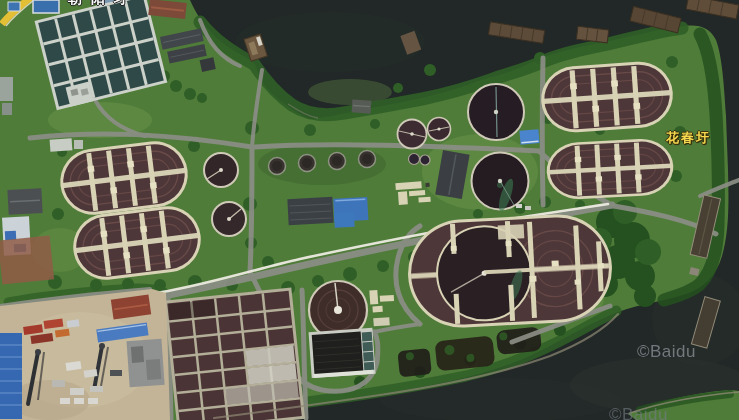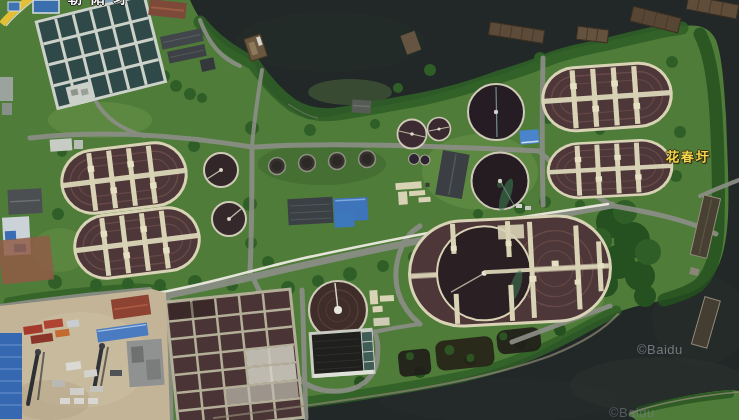--- a/index.html
+++ b/index.html
@@ -19,22 +19,22 @@
   .f-aerframe{fill:var(--p-aerframe)} .f-aercell{fill:var(--p-aercell)} .s-aerframe{stroke:var(--p-aerframe)}
   .f-yard{fill:var(--p-yard)}
   .f-roofblue{fill:var(--p-roofblue)} .f-roofred{fill:var(--p-roofred)} .f-roofdark{fill:var(--p-roofdark)}
   .f-barge{fill:var(--p-barge)} .s-sand{stroke:var(--p-sand);fill:none;stroke-linecap:round}
   
   .lbl{position:absolute;white-space:nowrap;pointer-events:none;}
   .lbl-place{font-size:13px;font-weight:bold;color:var(--p-labelyellow);letter-spacing:2px;
     text-shadow:-1px 0 0 #3c300c,1px 0 0 #3c300c,0 -1px 0 #3c300c,0 1px 0 #3c300c,1px 1px 1px #201a06;}
   .lbl-clipped{left:68px;top:-10px;font-size:14px;font-weight:bold;color:#fff;letter-spacing:9px;
     text-shadow:-1px 0 0 #1c1c1c,1px 0 0 #1c1c1c,0 1px 0 #1c1c1c,0 -1px 0 #1c1c1c;}
-  .lbl-hcw{left:666px;top:148px;}
-  .wm{position:absolute;font-size:13px;letter-spacing:.5px;pointer-events:none;}
+  .lbl-hcw{left:666px;top:129px;}
+  .wm{position:absolute;font-size:17px;letter-spacing:.5px;pointer-events:none;}
   .wm-1{left:637px;top:342px;color:rgba(128,134,139,.85);}
   .wm-2{left:609px;top:405px;color:rgba(118,125,131,.6);}
 </style>
 </head>
 <body>
 
 <div class="stage">
 <svg width="739" height="420" viewBox="0 0 739 420">
 
   <g>

